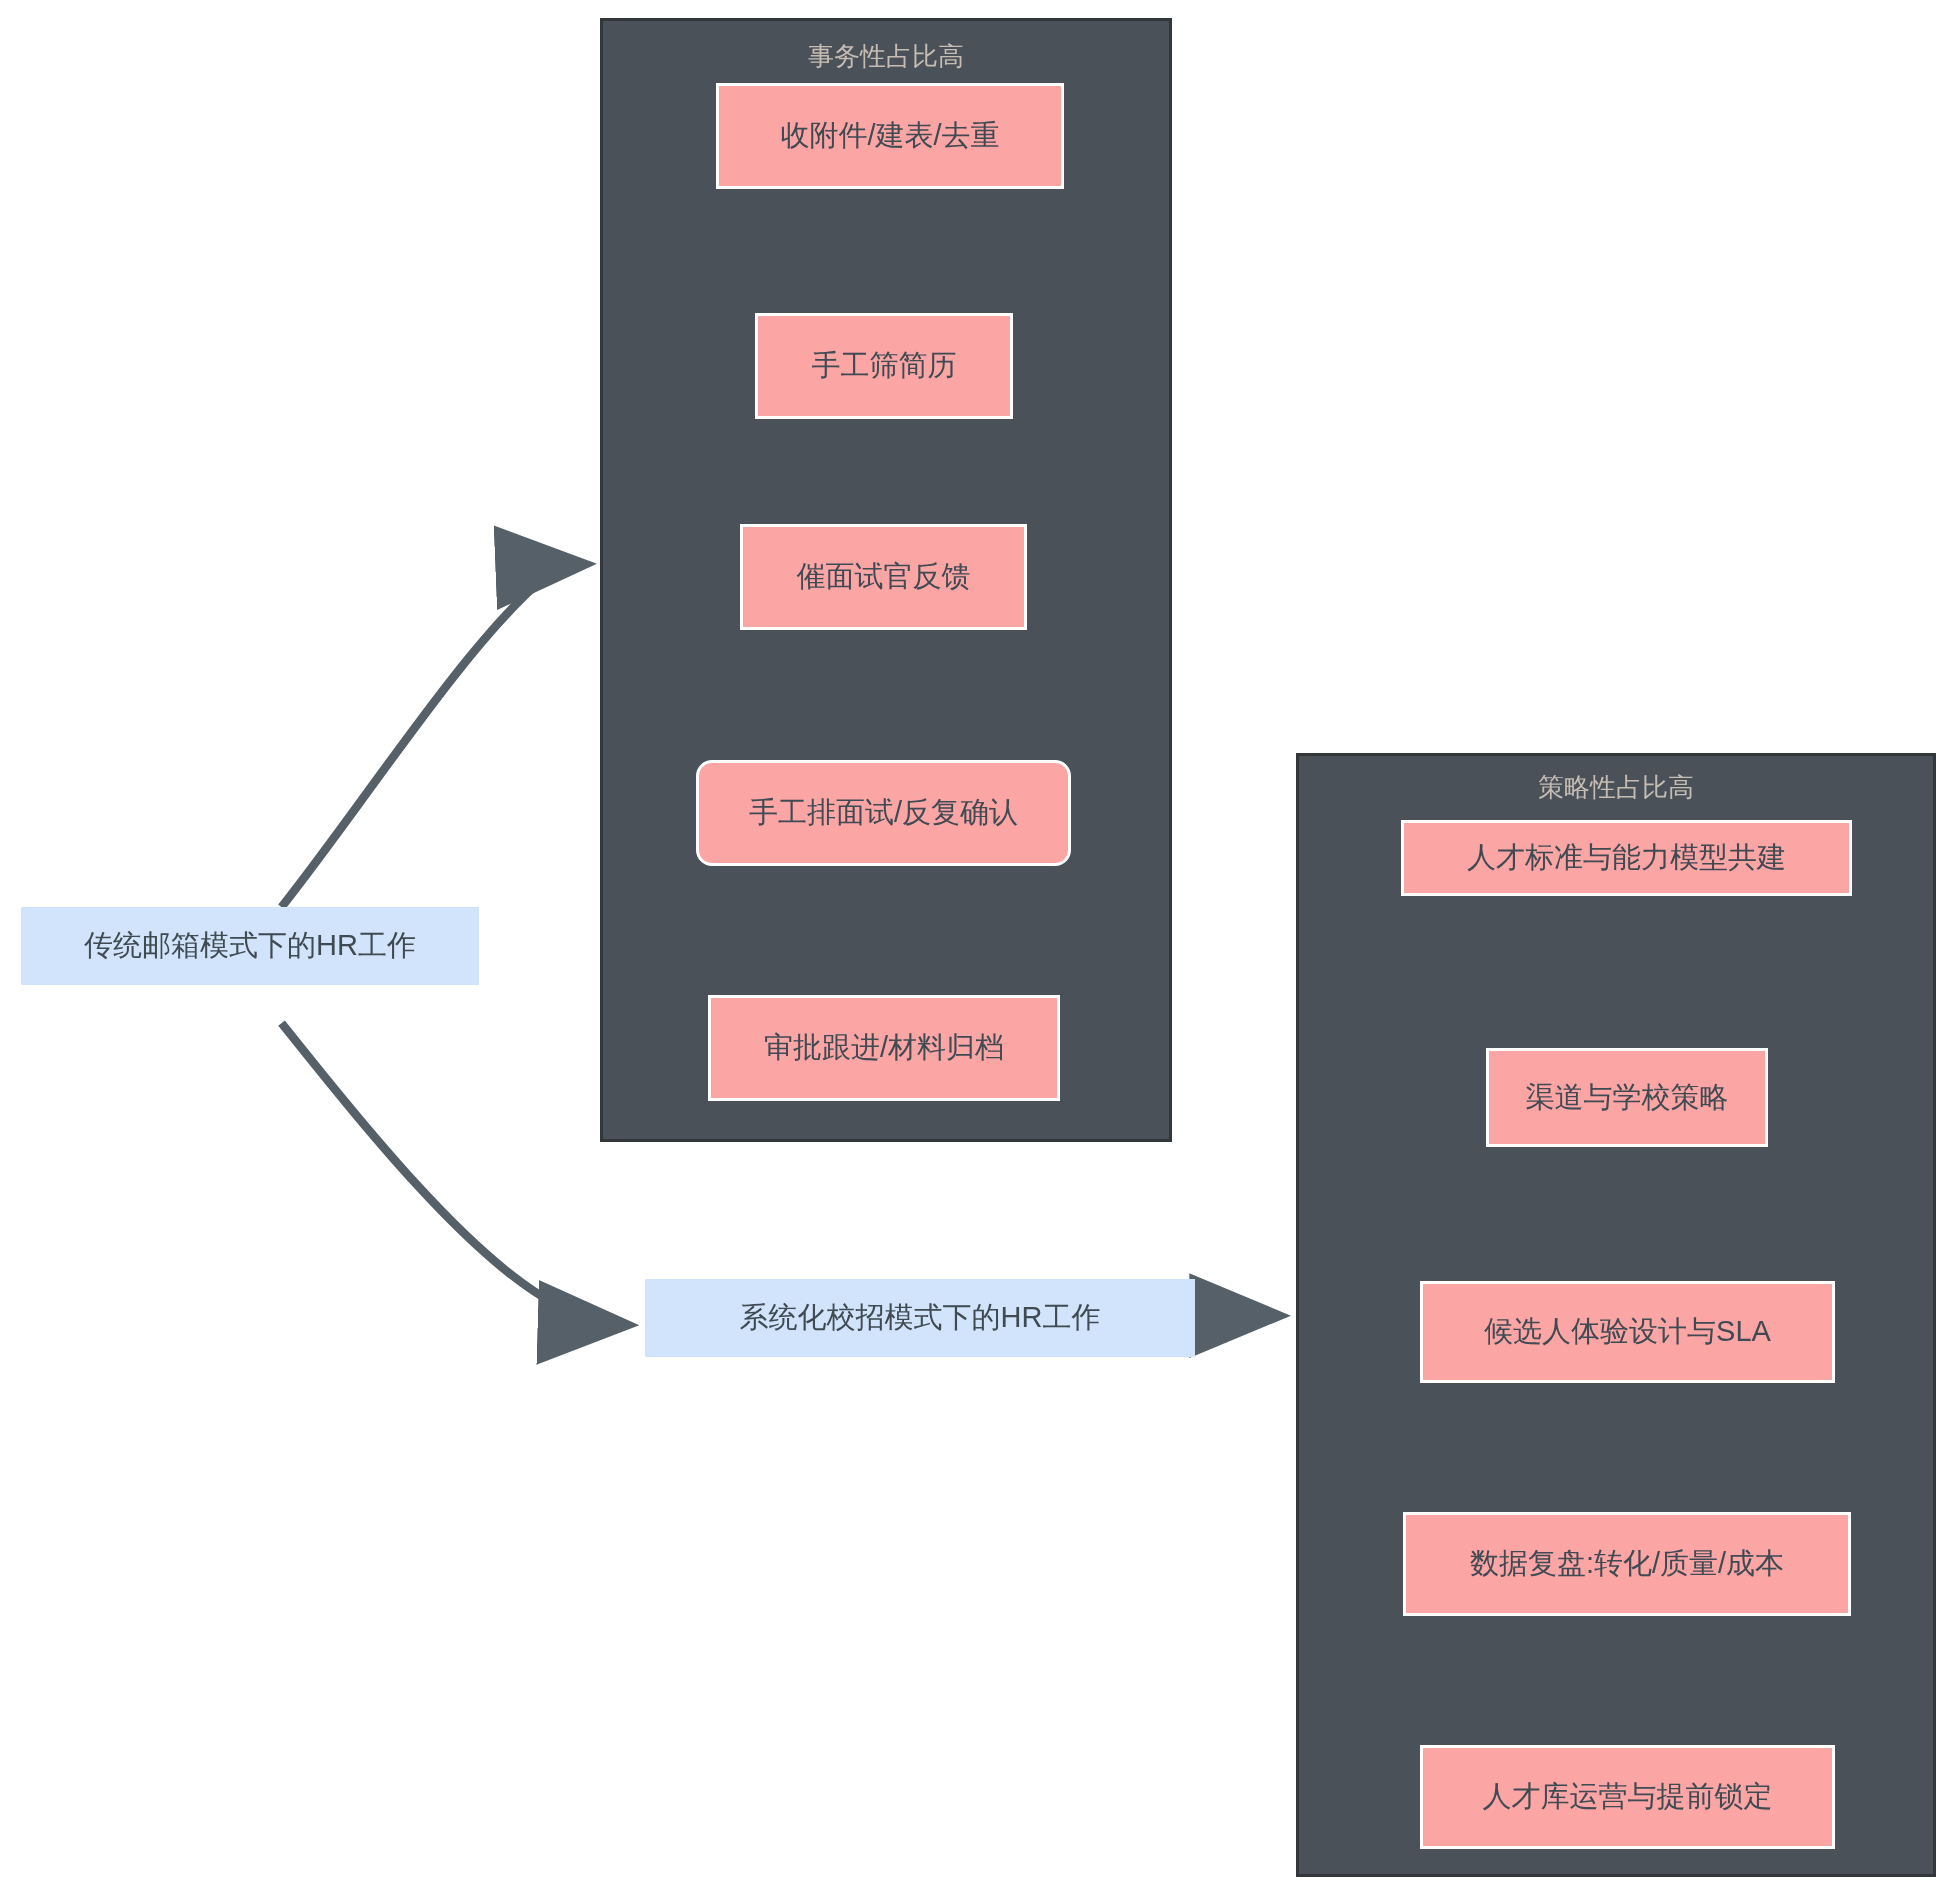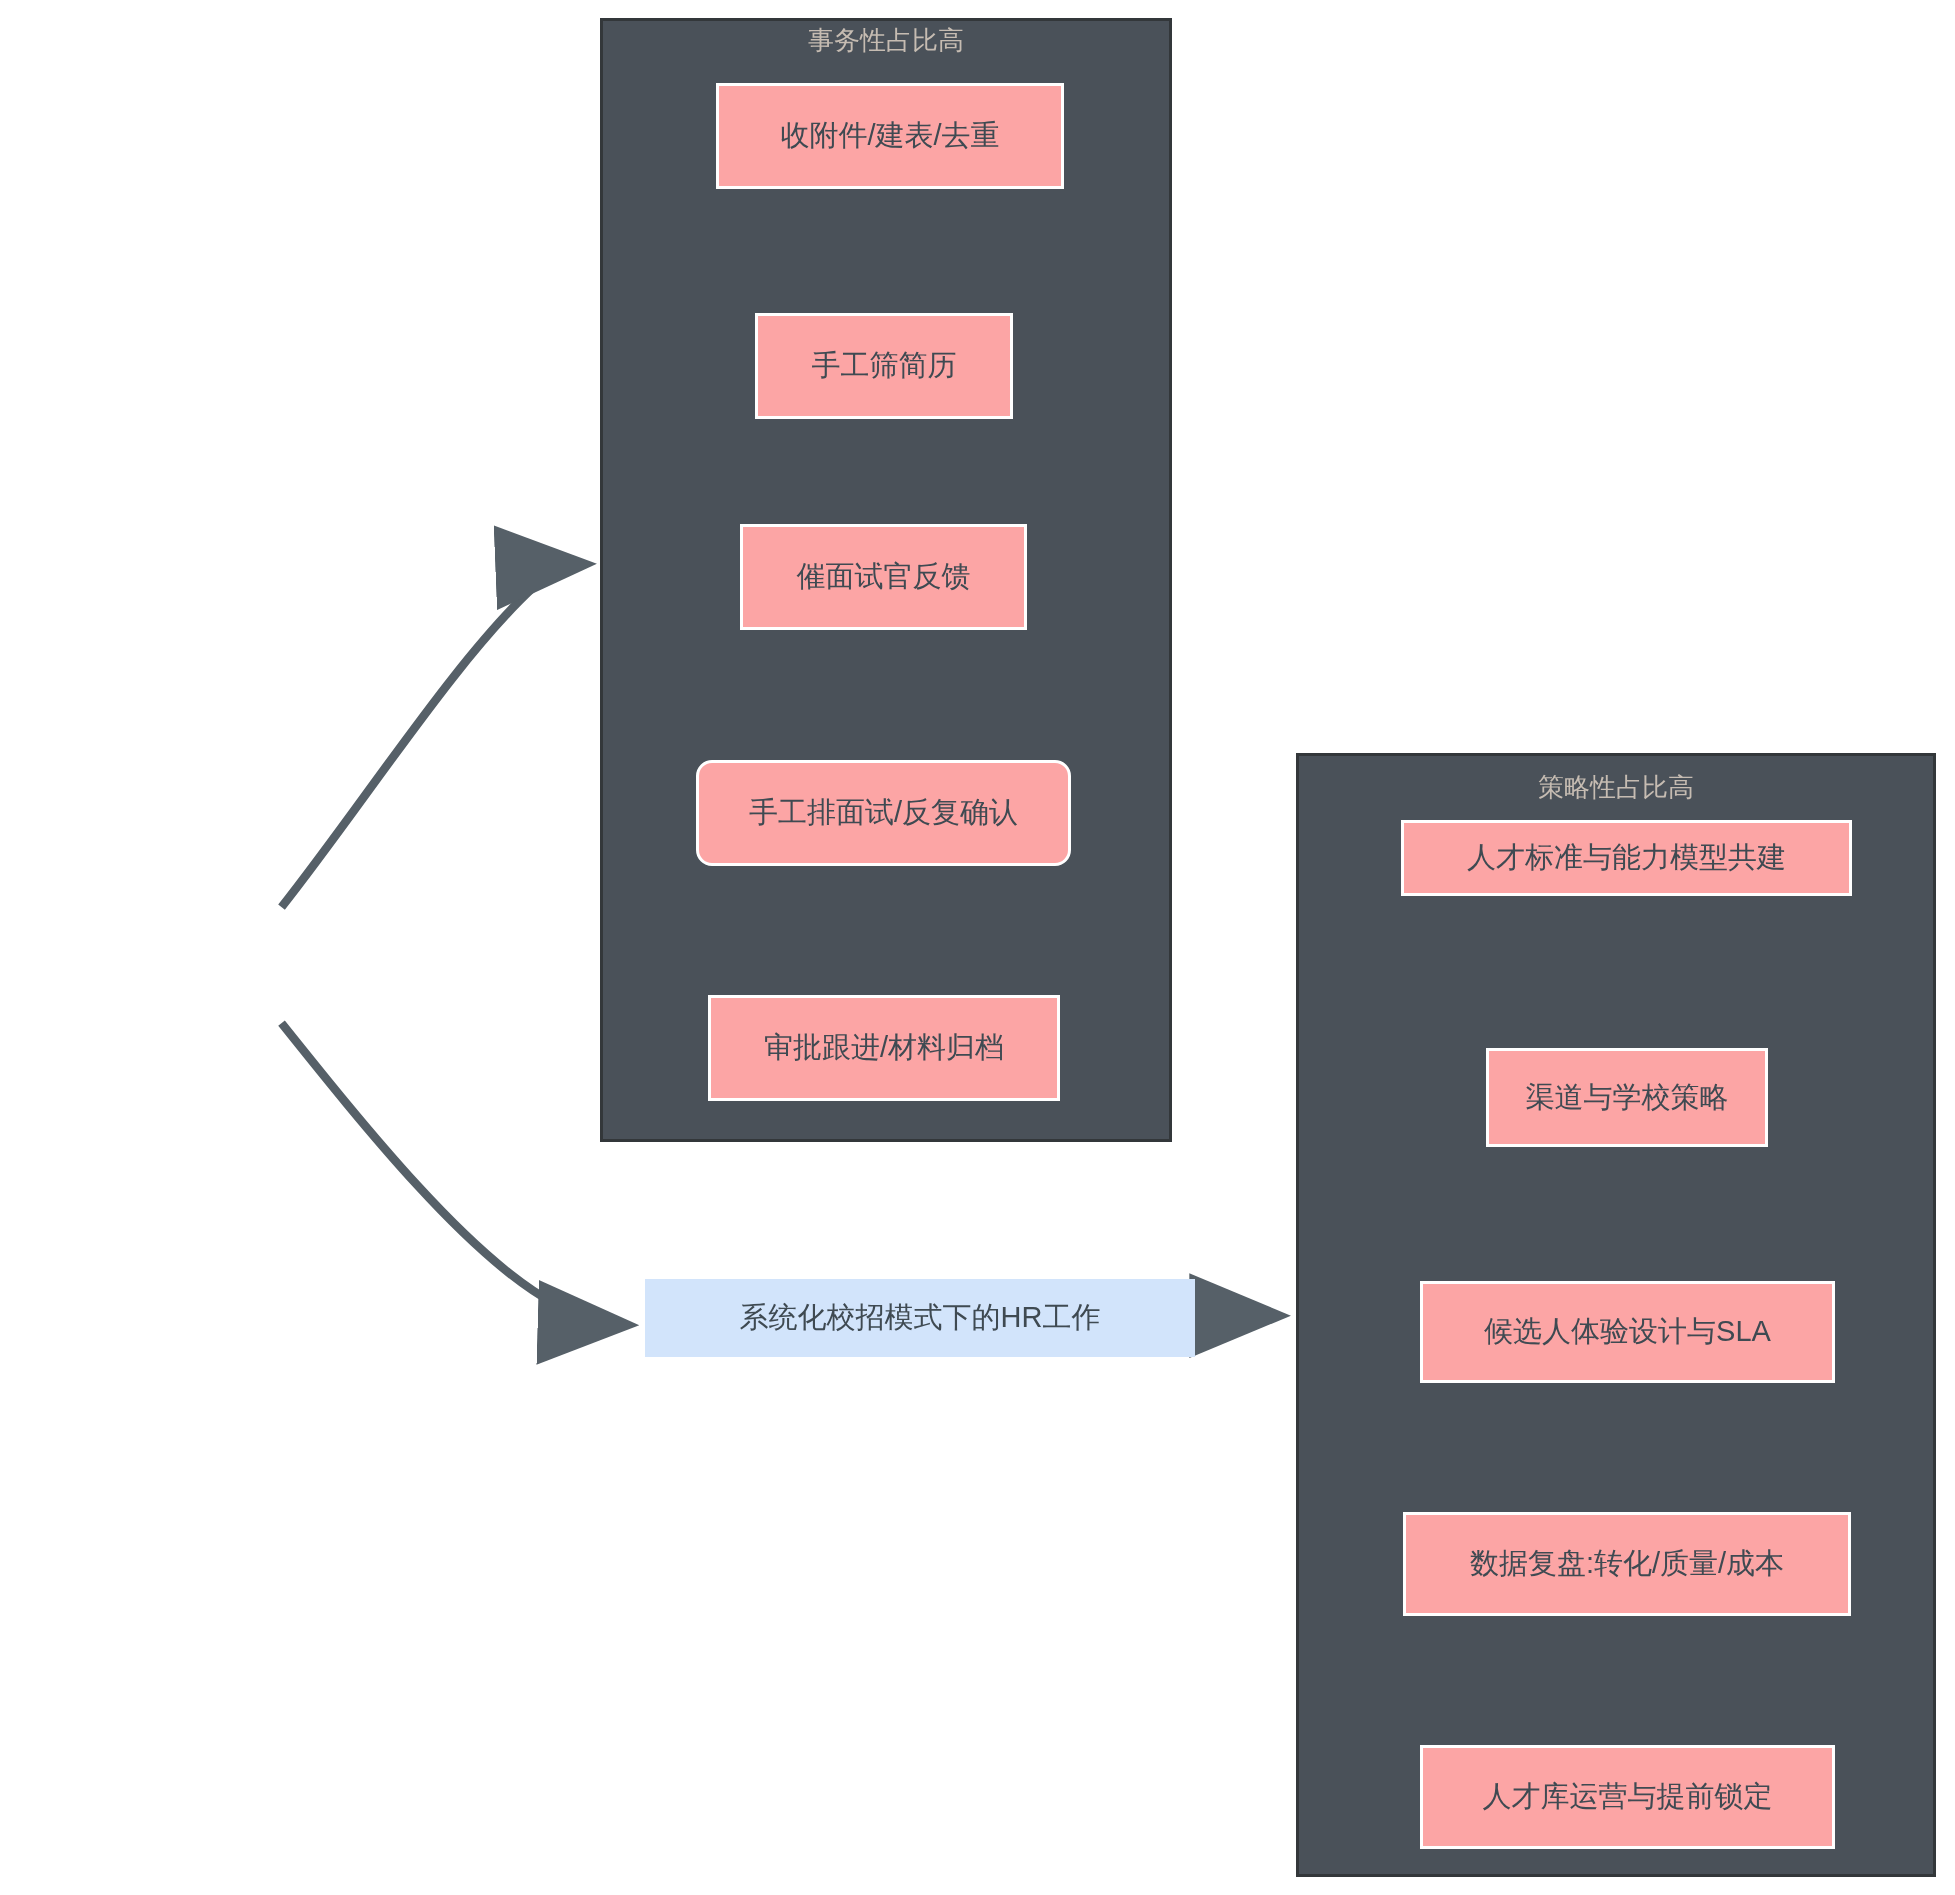--- a/index.html
+++ b/index.html
@@ -96,21 +96,21 @@
     <path d="M 1356,965 L 1356,1120" fill="none" stroke="#5d6671" stroke-width="11" marker-end="url(#ah-inner)"></path>
     <path d="M 1356,1330 L 1356,1480" fill="none" stroke="#5d6671" stroke-width="11" marker-end="url(#ah-inner)"></path>
 
     <path d="M 2496,1408 L 2496,1555" fill="none" stroke="#5d6671" stroke-width="11" marker-end="url(#ah-inner)"></path>
     <path d="M 2496,1760 L 2496,1910" fill="none" stroke="#5d6671" stroke-width="11" marker-end="url(#ah-inner)"></path>
     <path d="M 2496,2120 L 2496,2270" fill="none" stroke="#5d6671" stroke-width="11" marker-end="url(#ah-inner)"></path>
     <path d="M 2496,2480 L 2496,2630" fill="none" stroke="#5d6671" stroke-width="11" marker-end="url(#ah-inner)"></path>
   </svg>
 
   <div class="cluster" style="left:600px; top:18px; width:572px; height:1124px;">
-    <div class="cluster-title" style="top:6px;">事务性占比高</div>
+    <div class="cluster-title" style="top:22px;">事务性占比高</div>
   </div>
 
   <div class="node" style="left:716px; top:83px; width:348px; height:106px;">
     <span>收附件/建表/去重</span>
   </div>
   <div class="node" style="left:755px; top:313px; width:258px; height:106px;">
     <span>手工筛简历</span>
   </div>
   <div class="node" style="left:740px; top:524px; width:287px; height:106px;">
     <span>催面试官反馈</span>
@@ -135,19 +135,22 @@
   <div class="node" style="left:1420px; top:1281px; width:415px; height:102px;">
     <span>候选人体验设计与SLA</span>
   </div>
   <div class="node" style="left:1403px; top:1512px; width:448px; height:104px;">
     <span>数据复盘:转化/质量/成本</span>
   </div>
   <div class="node" style="left:1420px; top:1745px; width:415px; height:104px;">
     <span>人才库运营与提前锁定</span>
   </div>
 
+  <div class="node plain" style="left:21px; top:907px; width:458px; height:78px;">
+    <span>传统邮箱模式下的HR工作</span>
+  </div>
 
   <div class="node plain" style="left:645px; top:1279px; width:550px; height:78px;">
     <span>系统化校招模式下的HR工作</span>
   </div>
 
 </div>
 
 
 </body></html>

